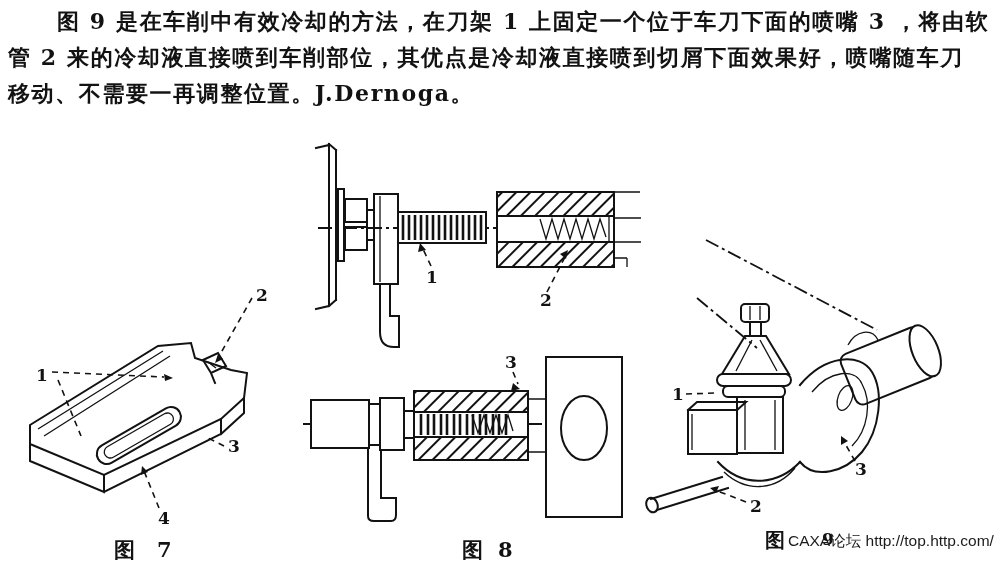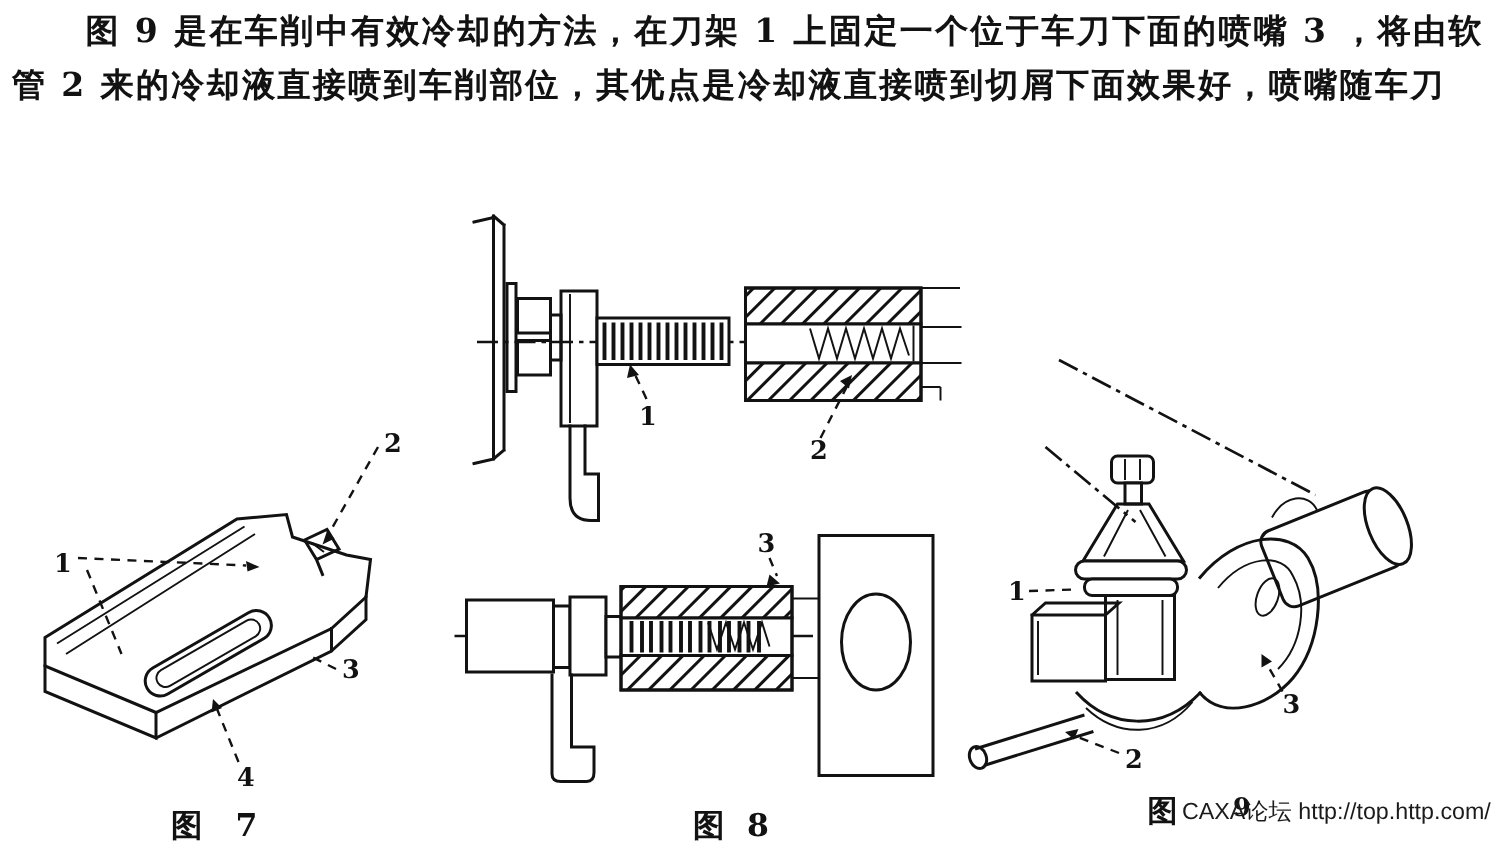--- a/index.html
+++ b/index.html
@@ -34,20 +34,21 @@
   .watermark{position:absolute;left:23px;top:4px;color:#1b1b1b;white-space:nowrap;
              font-family:"Liberation Sans", sans-serif;font-size:15.5px;}
 </style>
 </head>
 <body>
 
 <div class="page">
 
   <div class="para-line" id="line1">图 9 是在车削中有效冷却的方法，在刀架 1 上固定一个位于车刀下面的喷嘴 3 ，将由软</div>
   <div class="para-line" id="line2">管 2 来的冷却液直接喷到车削部位，其优点是冷却液直接喷到切屑下面效果好，喷嘴随车刀</div>
+  <div class="para-line" id="line3">移动、不需要一再调整位置。J.Dernoga。</div>
 
   <svg width="1006" height="446" viewBox="0 118 1006 446">
     <defs>
       <pattern id="hatch" width="10" height="10" patternUnits="userSpaceOnUse" patternTransform="rotate(45)">
         <rect width="10" height="10" fill="#ffffff"></rect>
         <line x1="0" y1="0" x2="0" y2="10" stroke="#121212" stroke-width="4"></line>
       </pattern>
     </defs>
 
     <g>

